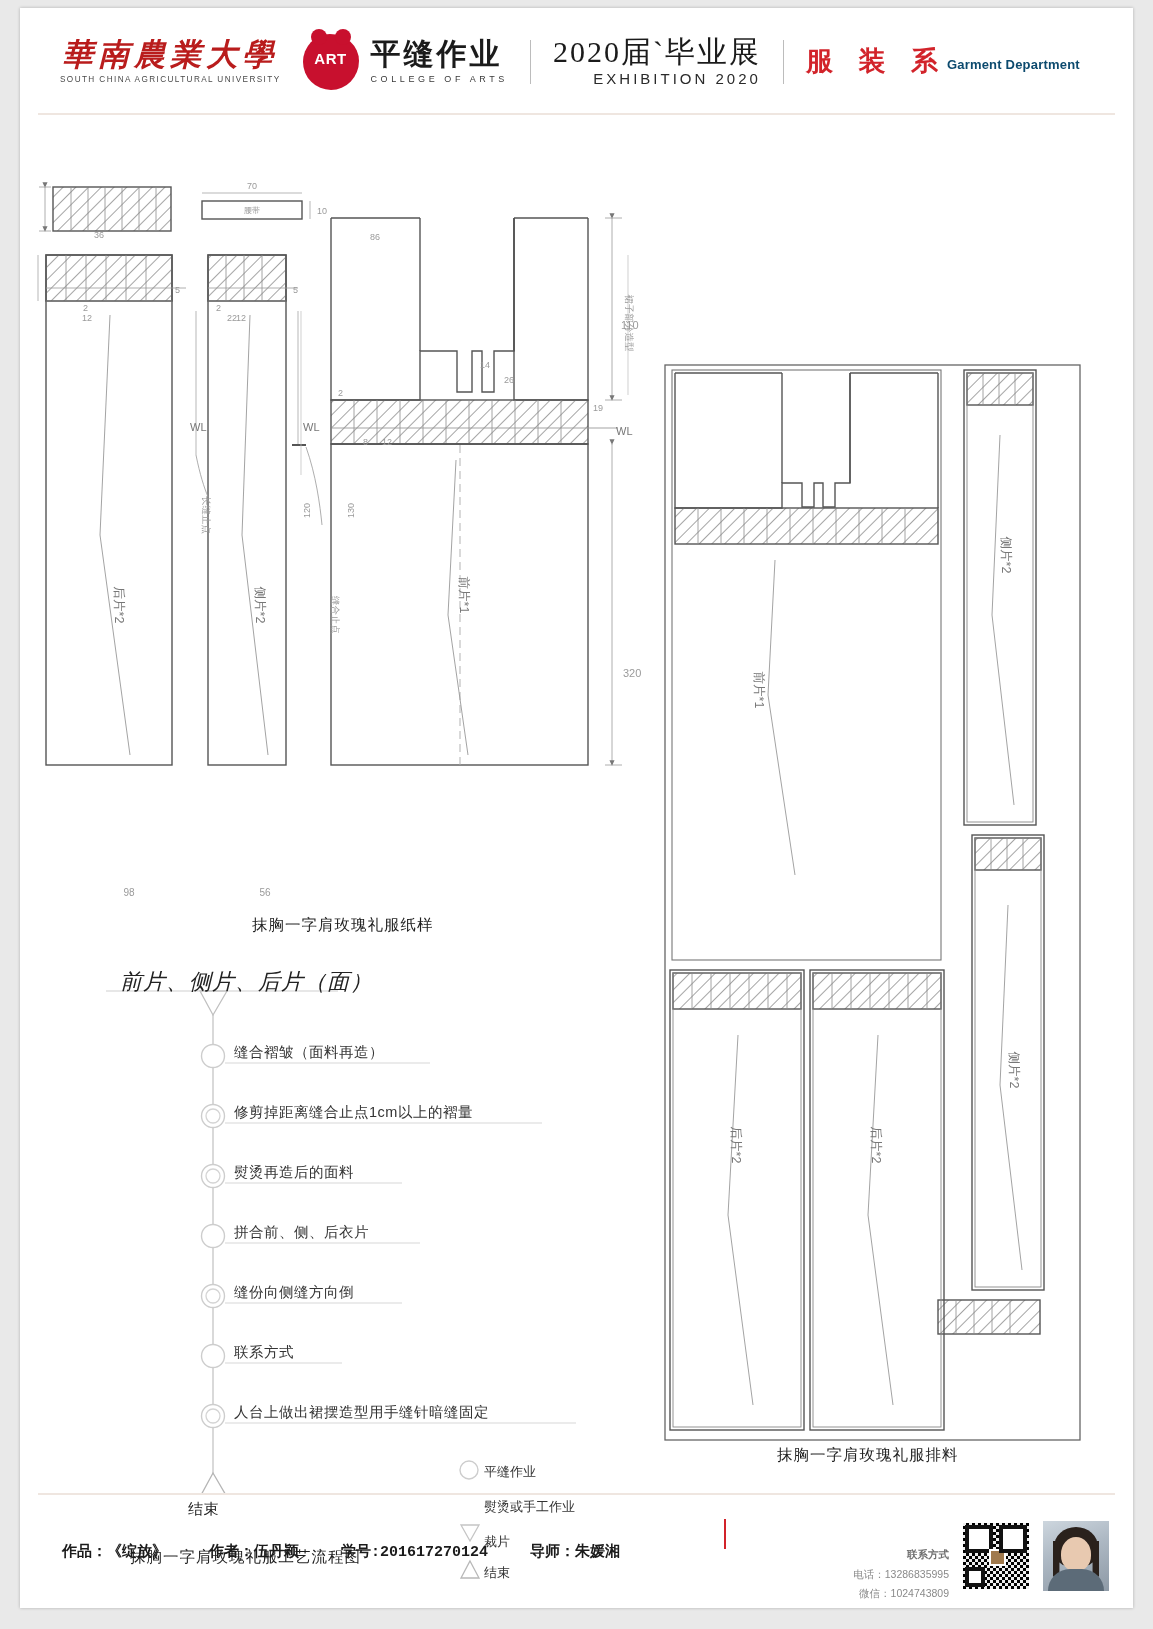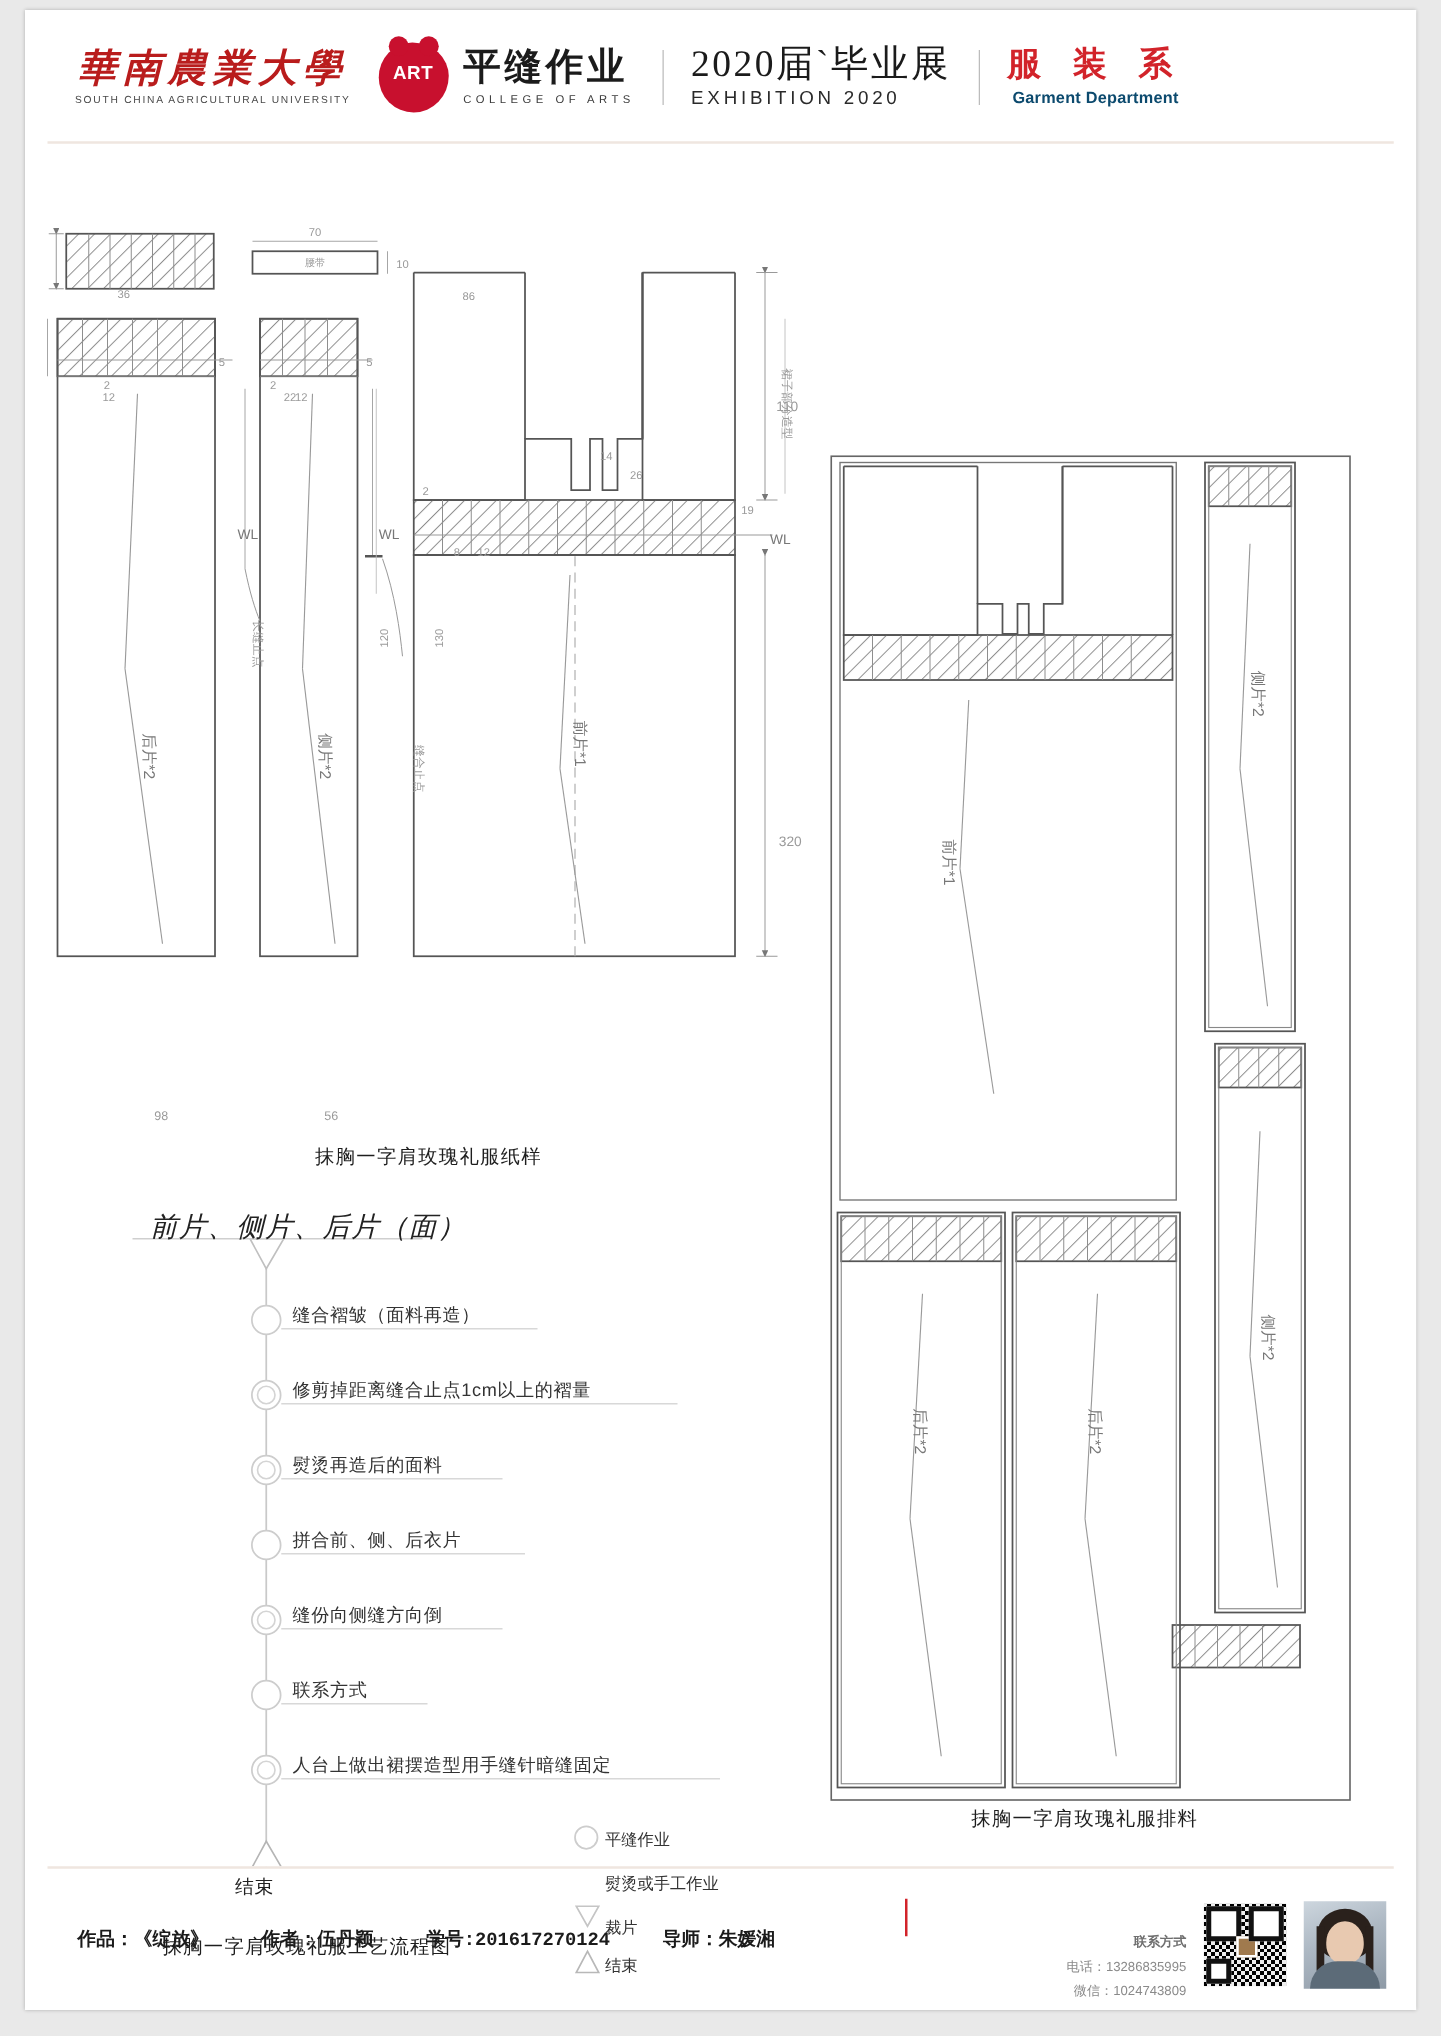--- a/index.html
+++ b/index.html
@@ -60,31 +60,31 @@
     color:#fff; font-size: 15px; font-weight: bold; letter-spacing: .5px;
     z-index: 3; padding-bottom: 6px;
   }
   .coa { margin-left: 12px; display:flex; flex-direction:column; }
   .coa-cn {
     font-size: 30px; font-weight: bold; letter-spacing: 3px; color:#1b1b1b;
     font-family: "Liberation Sans", sans-serif; line-height:1;
   }
   .coa-en { font-size: 9px; letter-spacing: 3.6px; color:#3a3a3a; margin-top:5px; }
   .vdiv { width:1px; height:44px; background:#bcbcbc; margin: 0 22px; }
-  .exh { display:flex; flex-direction:column; align-items:flex-start; }
+  .exh { display:flex; flex-direction:column; align-items:flex-end; }
   .exh-cn {
     font-family: "Liberation Serif", serif;
     font-size: 30px; color:#1b1b1b; letter-spacing: 2px; line-height:1.05;
     white-space:nowrap;
   }
   .exh-en {
     font-family: Liberation Sans, sans-serif;
     font-size: 15px; letter-spacing: 3px; color:#2a2a2a; margin-top:3px;
   }
-  .dept { display:flex; flex-direction:column; align-items:center; }
+  .dept { display:flex; align-items:center; }
   .dept-cn {
     font-size: 27px; font-weight: bold; color:#d2232a; letter-spacing: 9px;
     white-space:nowrap; line-height:1;
   }
   .dept-en { font-size: 13px; font-weight:bold; color:#0c4a6e; margin-top:5px; letter-spacing:.2px;}
 
   
   .canvas { position: relative; width: 1113px; height: 1378px; }
   svg.draw { position:absolute; left:0; top:0; width:1113px; height:1378px; }
 

